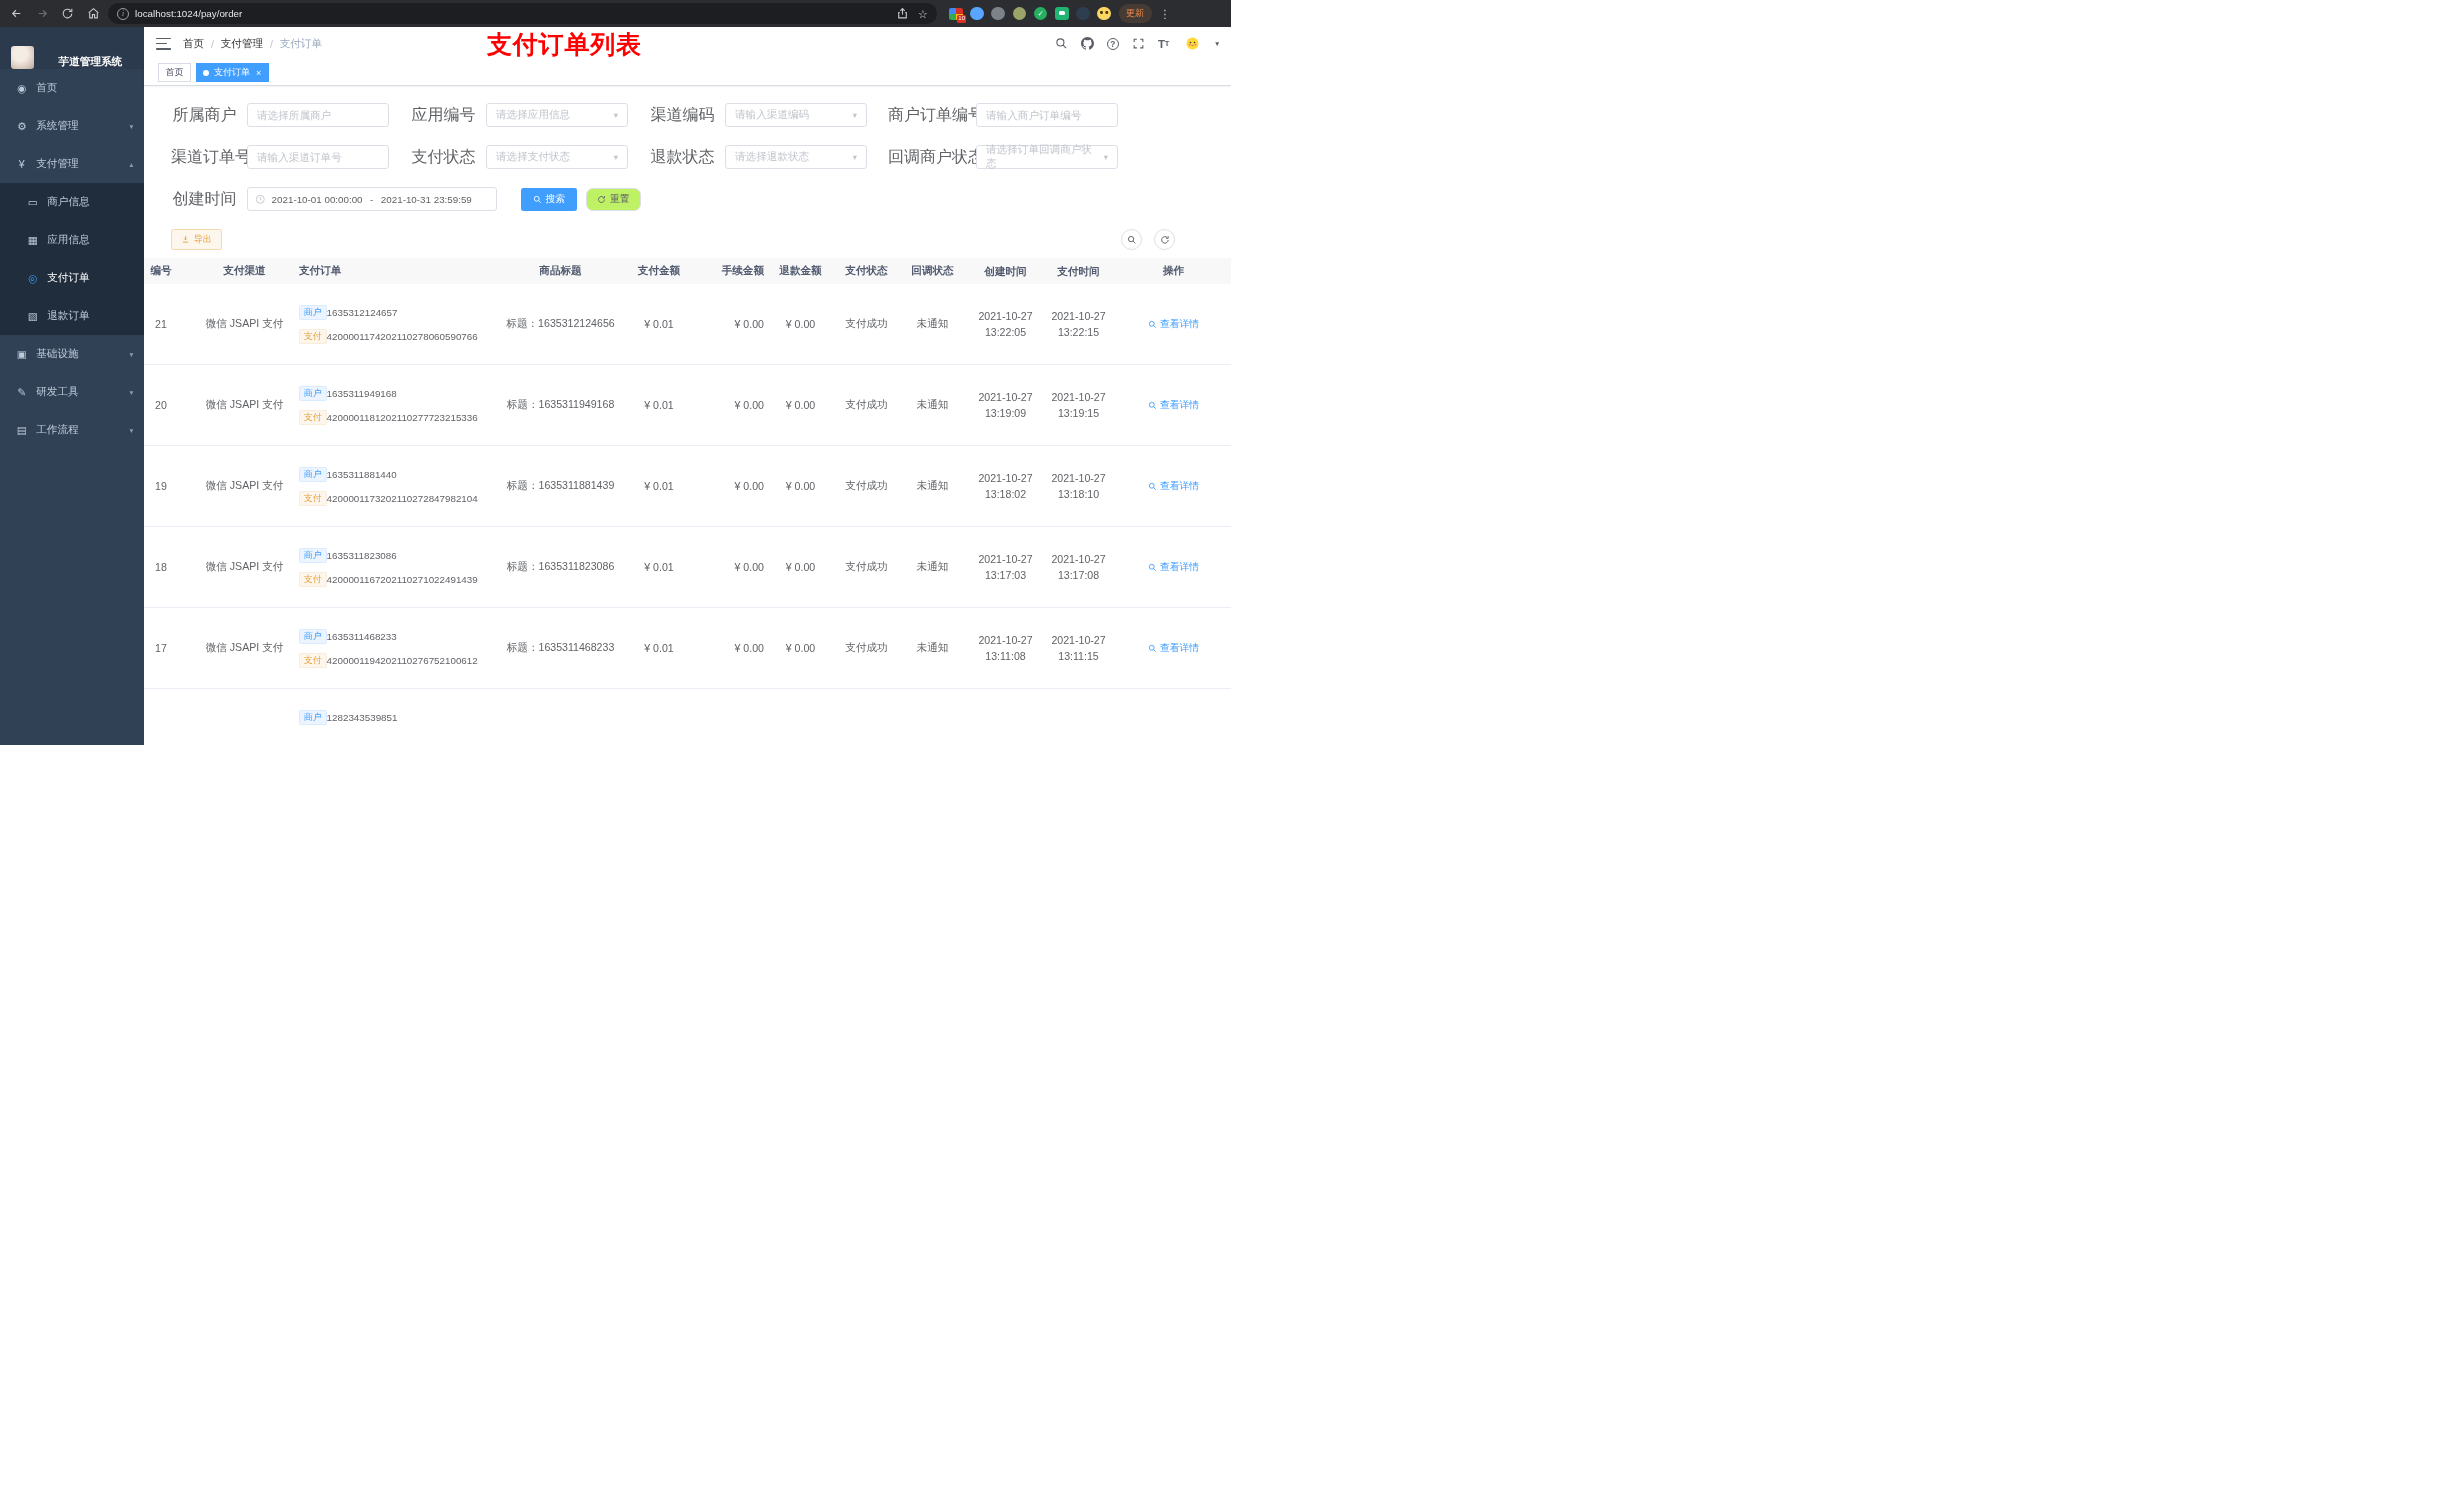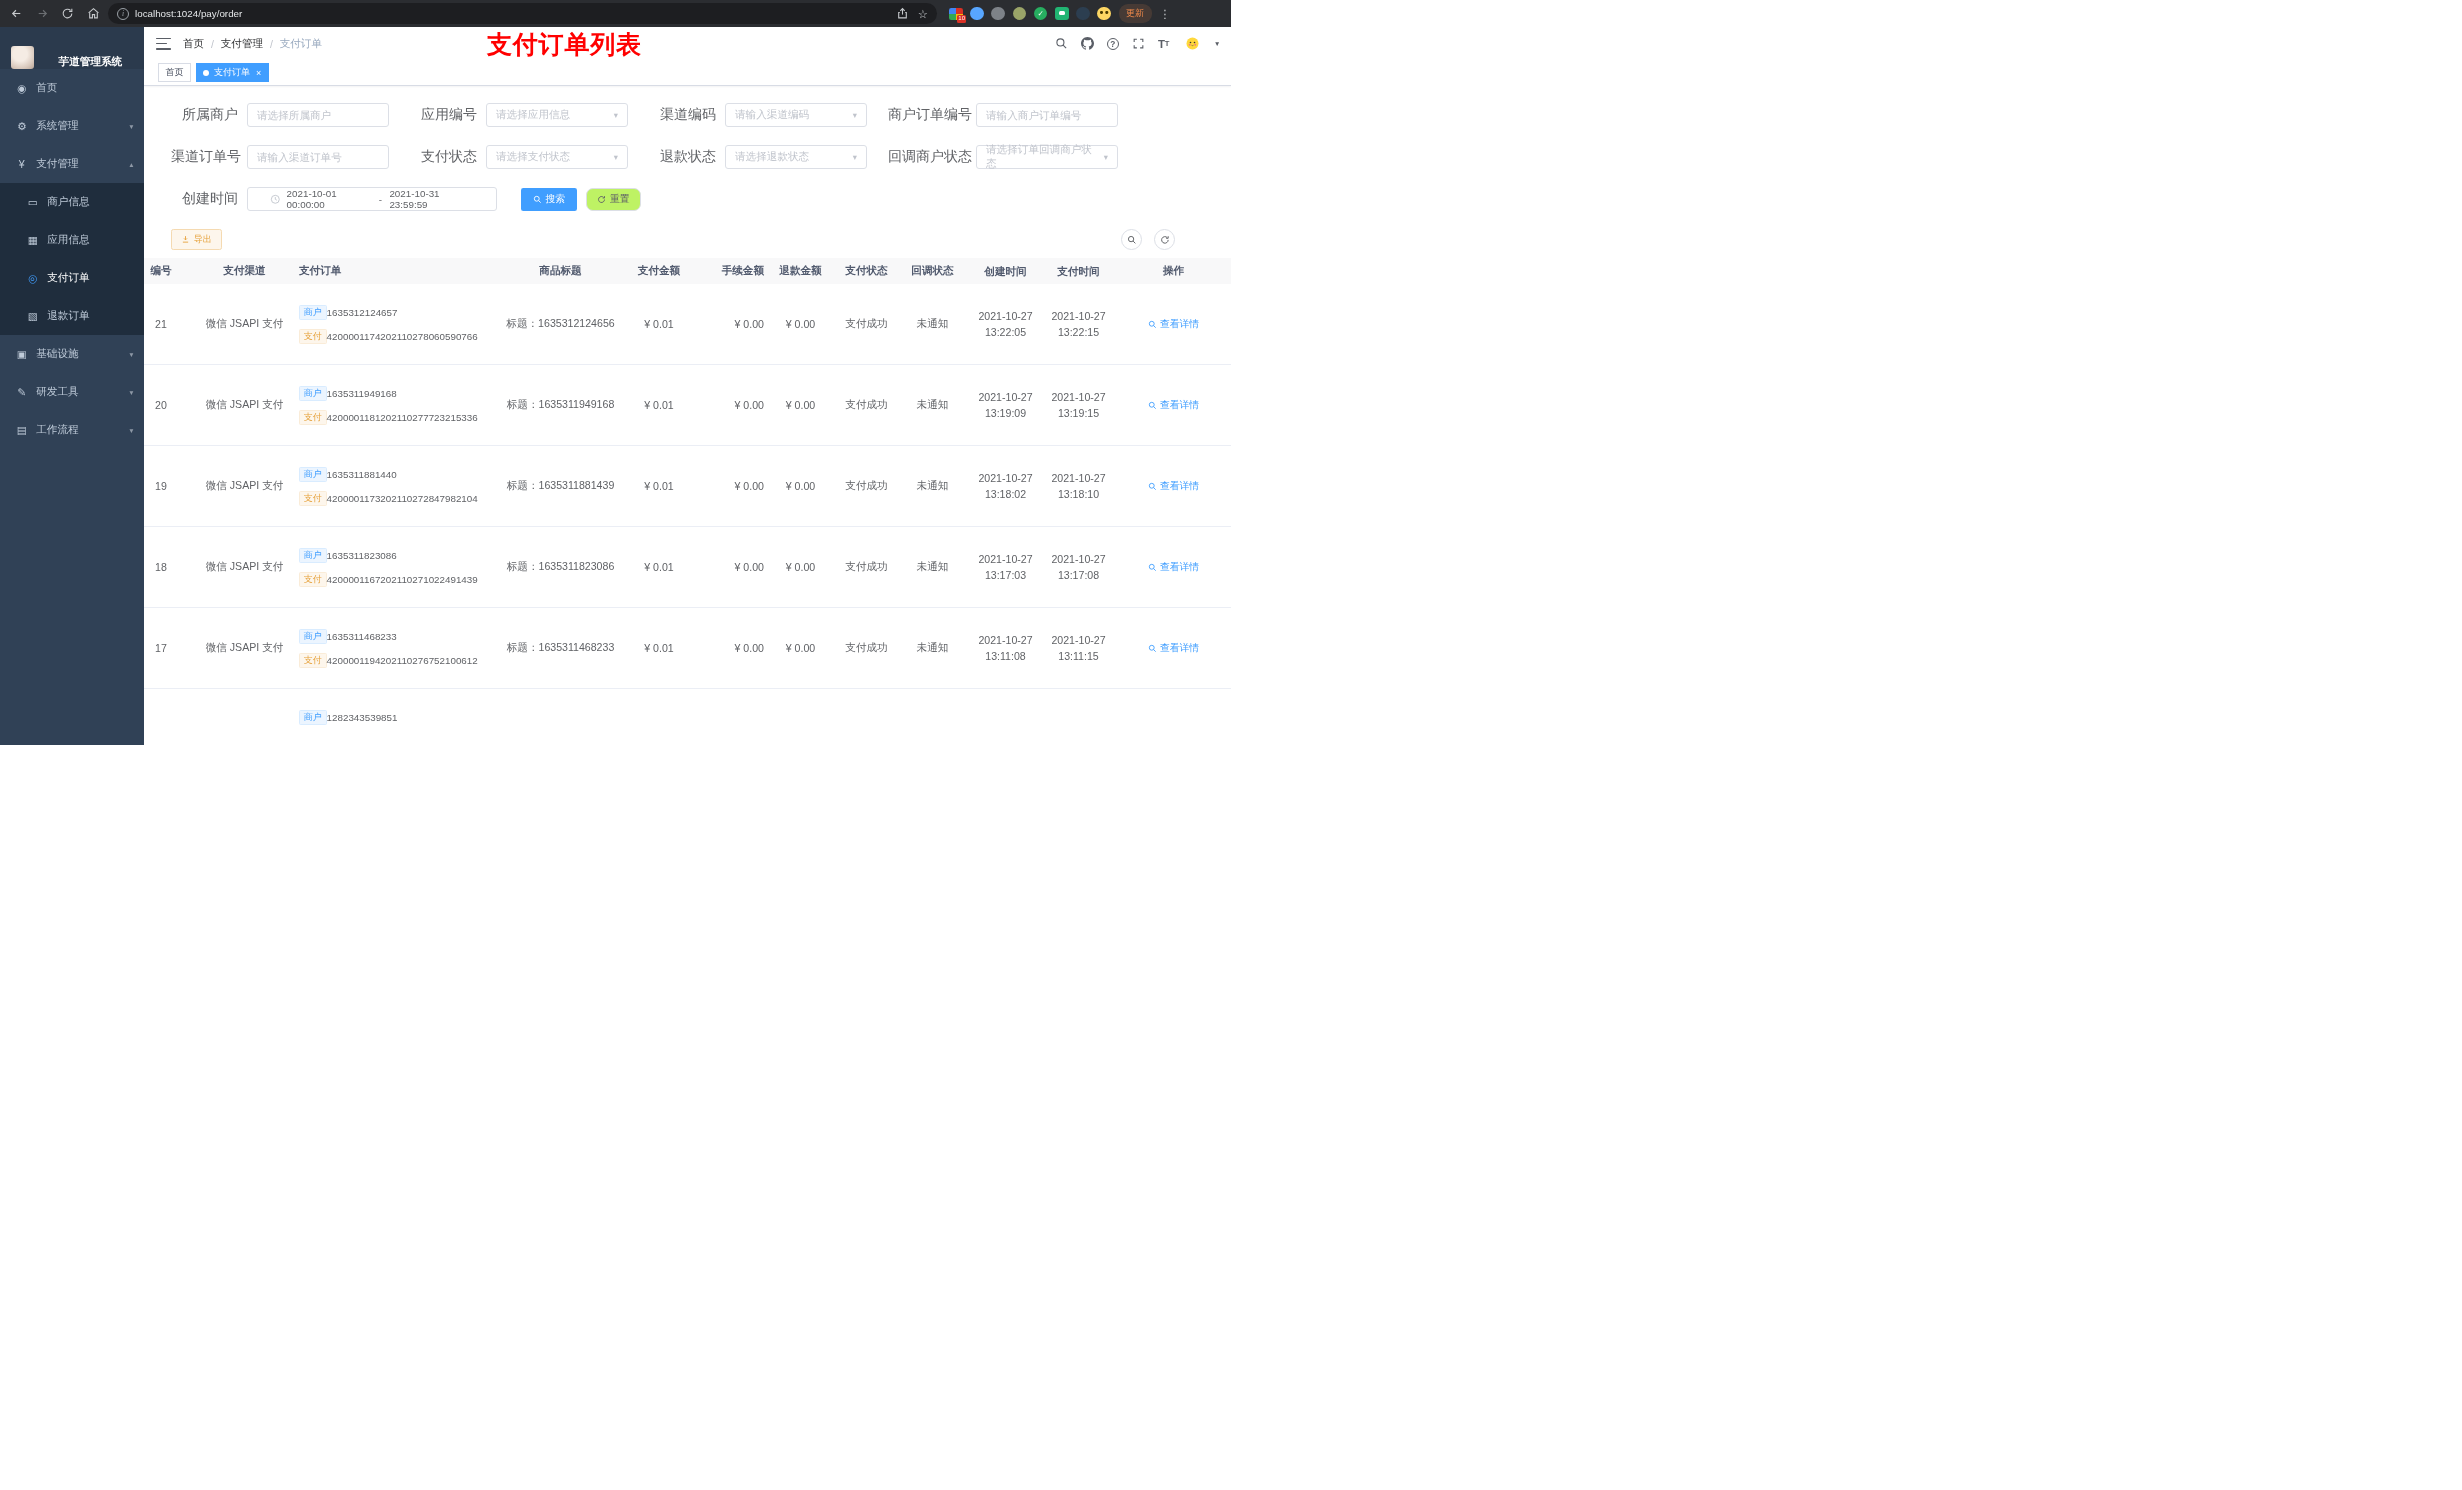--- a/index.html
+++ b/index.html
@@ -71,27 +71,27 @@
   .tabbar { height:26px; border-bottom:0.8px solid #d8dce5; box-shadow:0 0.8px 2.3px 0 rgba(0,21,41,.08); display:flex; align-items:center; gap:4.5px; padding:0 13.6px; background:#fff; }
   .tab { height:19.7px; display:inline-flex; align-items:center; gap:4.5px; padding:0 6.8px; border:0.8px solid #d8dce5; background:#fff; color:#495060; font-size:9px; cursor:pointer; }
   .tab.active { background:#409eff; border-color:#409eff; color:#fff; }
   .tab .dot { width:6px; height:6px; border-radius:50%; background:#fff; }
   .tab .close { font-size:9px; margin-left:1.5px; }
 
   
   .content { flex:1; overflow:hidden; padding-top:17.4px; }
   .f-row { display:flex; align-items:center; height:24px; margin:0 0 18px 27px; }
   .f-item { display:flex; align-items:center; margin-right:21px; }
-  .f-label { width:76px; text-align:right; padding-right:9px; color:#606266; font-size:14px; white-space:nowrap; }
+  .f-label { width:76px; text-align:center; padding-right:9px; color:#606266; font-size:16px; white-space:nowrap; }
   .f-label.wide { width:88px; }
   .f-input { width:142px; height:24px; border:0.8px solid #dcdfe6; border-radius:3px; padding:0 9px; font-size:10.6px; color:#606266; background:#fff; outline:none; }
   .f-input::placeholder { color:#c0c4cc; }
   .f-select { display:flex; align-items:center; justify-content:space-between; color:#c0c4cc; cursor:pointer; }
   .f-select .caret { font-size:8.3px; color:#c0c4cc; margin-left:4.5px; }
-  .date-range { width:250px; height:24px; border:0.8px solid #dcdfe6; border-radius:3px; display:flex; align-items:center; gap:6px; padding:0 22px; font-size:9.8px; color:#606266; cursor:pointer; }
+  .date-range { width:250px; height:24px; border:0.8px solid #dcdfe6; border-radius:3px; display:flex; align-items:center; gap:6px; padding:0 7px; font-size:9.8px; color:#606266; cursor:pointer; }
   .date-range svg { width:10.6px; height:10.6px; color:#c0c4cc; flex-shrink:0; }
   .dsep { color:#606266; padding:0 1.5px; }
   .btn { height:23px; display:inline-flex; align-items:center; gap:3.8px; padding:0 10.6px; border-radius:2.3px; font-size:9.8px; cursor:pointer; border:0.8px solid transparent; background:none; }
   .btn svg { width:9px; height:9px; }
   .btn-primary { background:#409eff; color:#fff; margin-left:12px; }
   .btn-plain { background:#bef264; border-color:#dcdfe6; color:#606266; margin-left:9px;border-radius:7px; }
   .btn-warning { background:#fdf6ec; border-color:#f5dab1; color:#e6a23c; height:21px; padding:7px 9px; font-size:9px; }
   .toolbar { display:flex; align-items:center; margin:0 0 7.6px 27px; padding-right:56px; }
   .tb-right { margin-left:auto; display:flex; gap:12px; }
   .circle-btn { width:21px; height:21px; border-radius:50%; border:0.8px solid #dcdfe6; background:#fff; color:#606266; display:flex; align-items:center; justify-content:center; cursor:pointer; }

